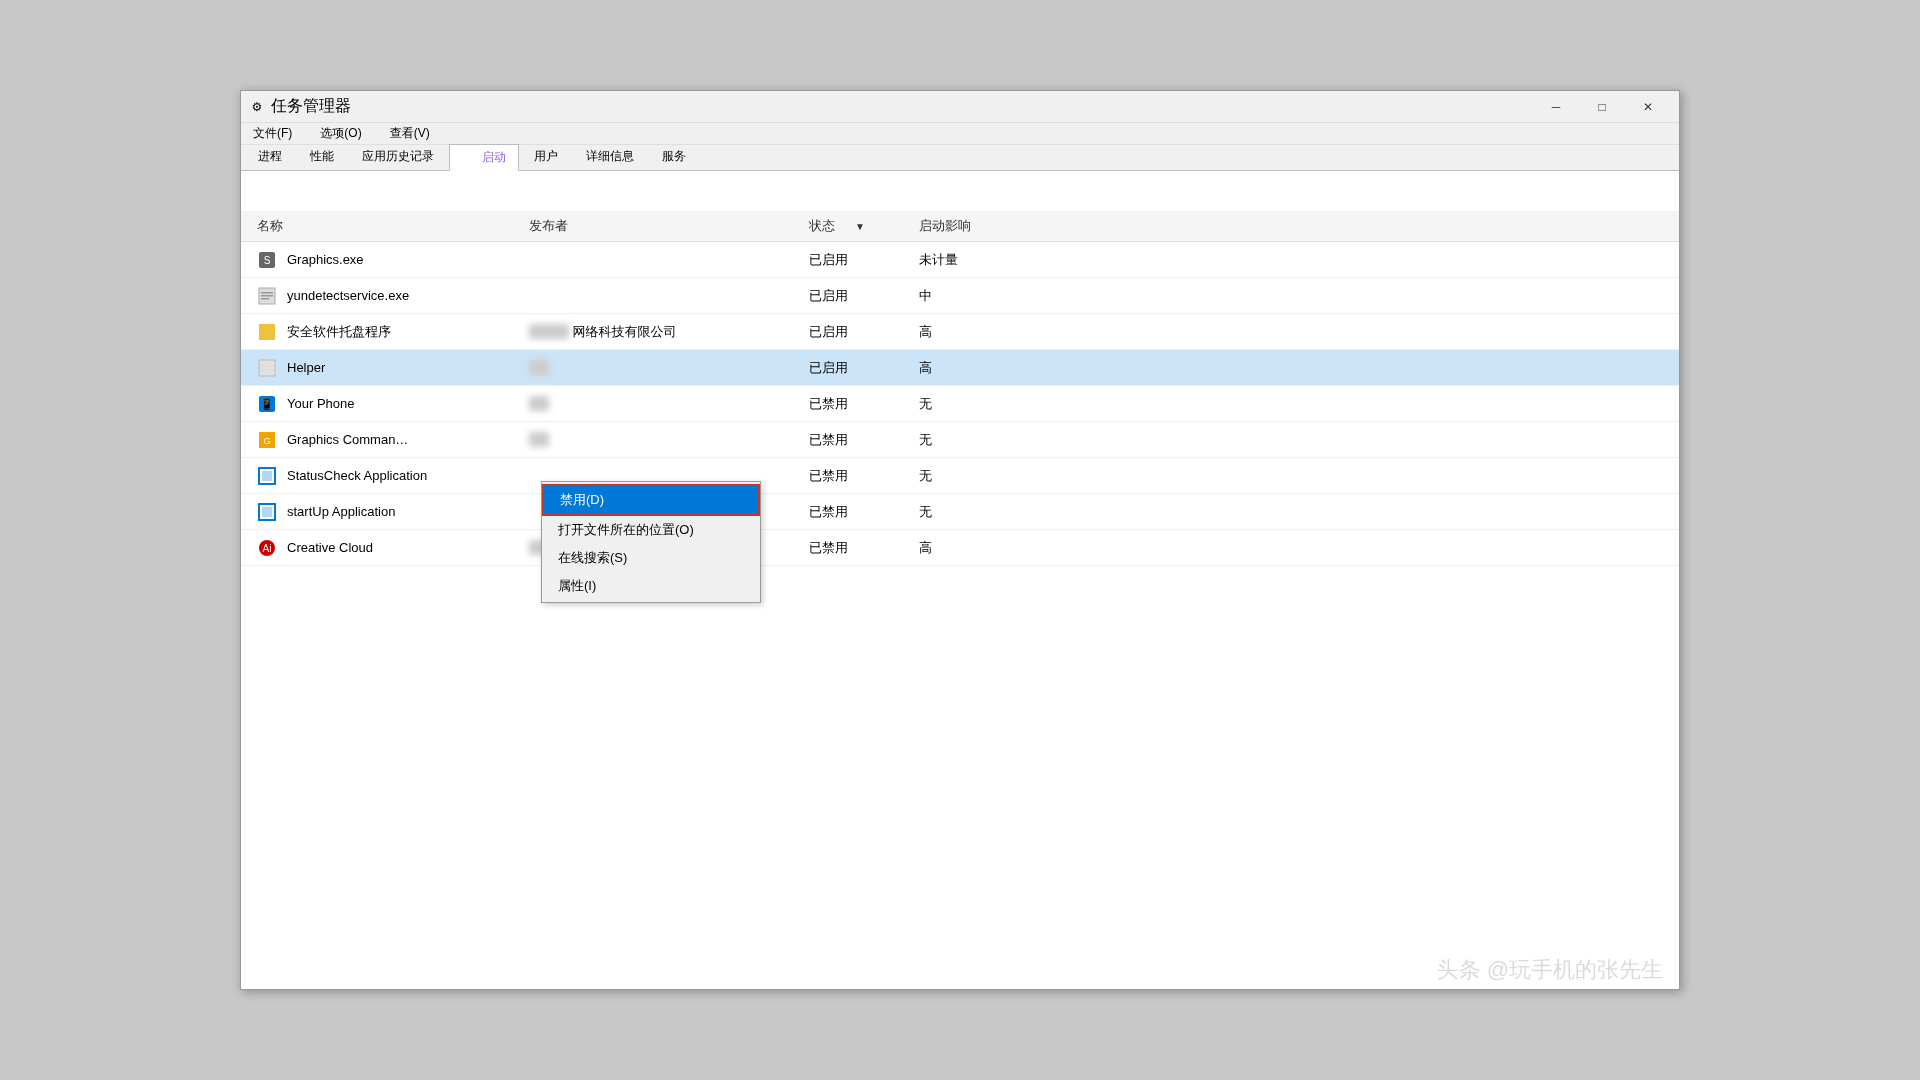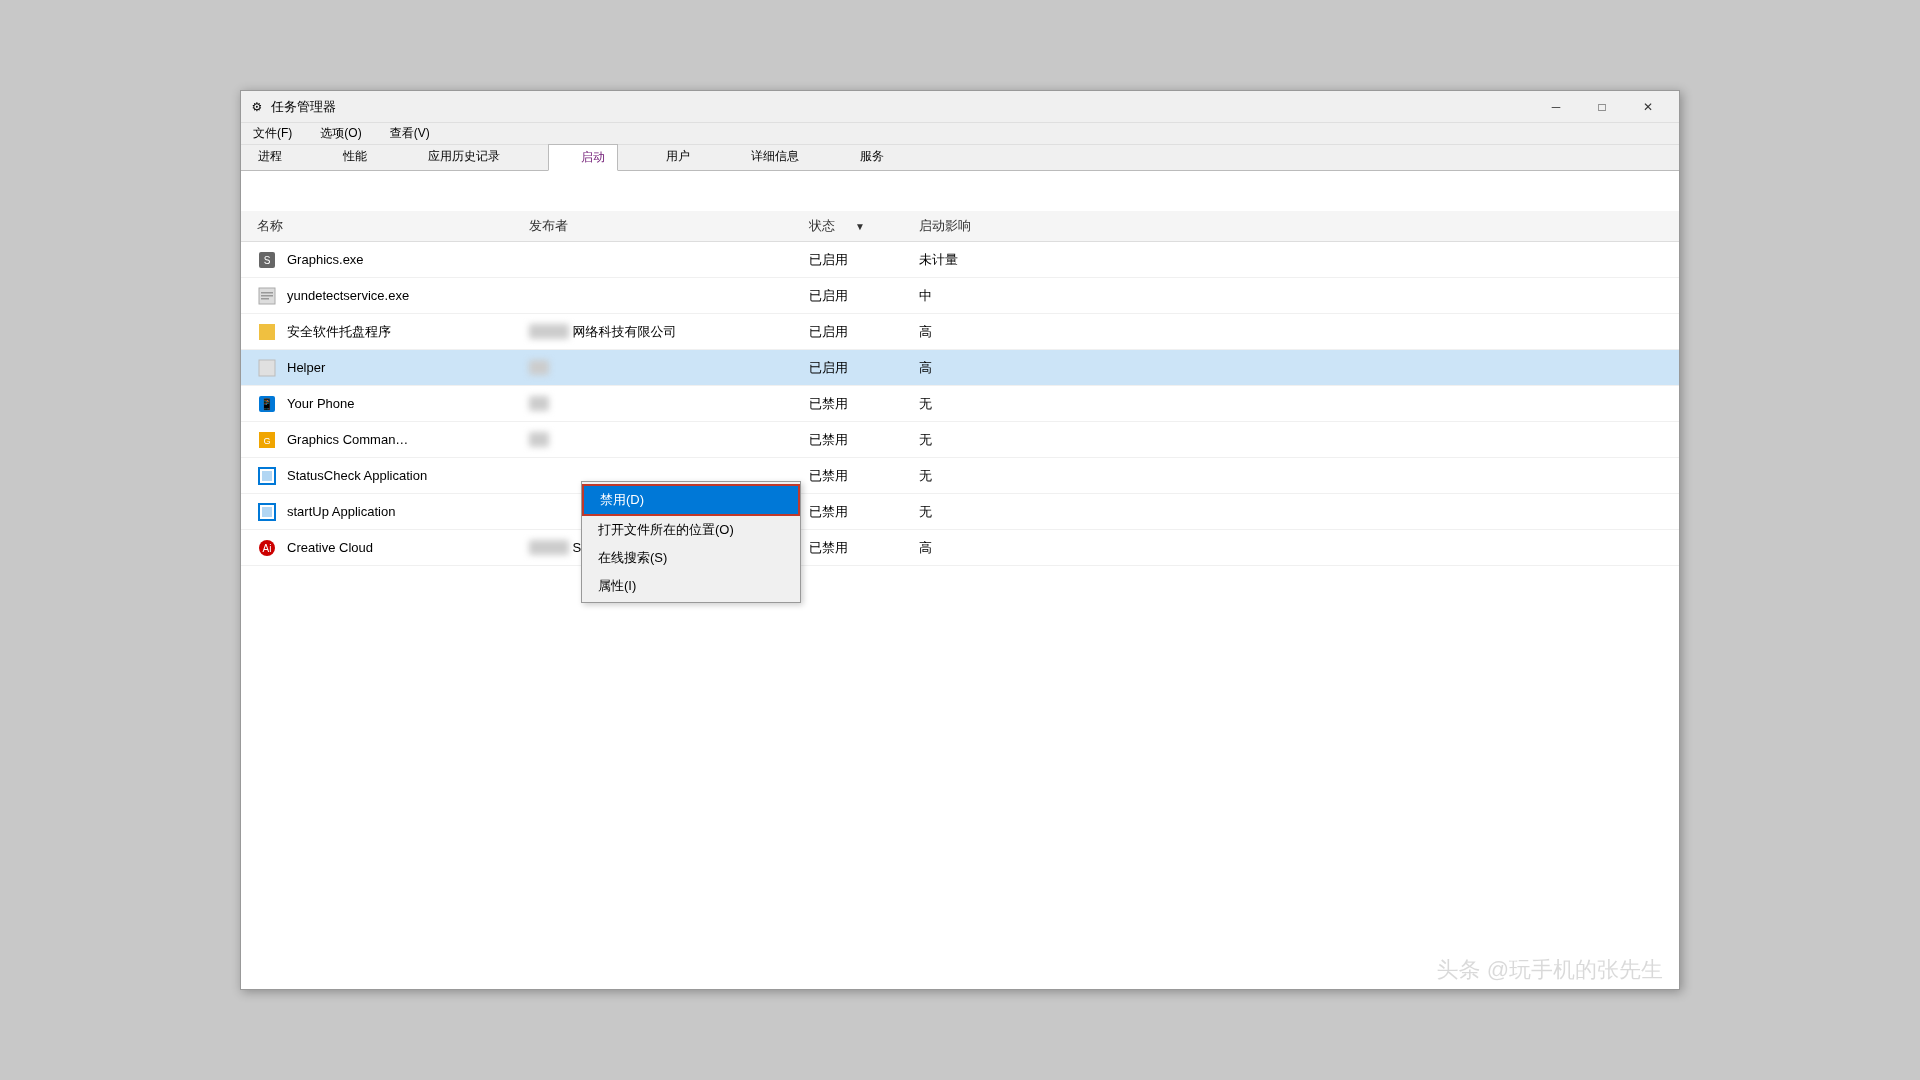--- a/index.html
+++ b/index.html
@@ -36,21 +36,21 @@
       width: 16px;
       height: 16px;
       margin-right: 6px;
       display: inline-flex;
       align-items: center;
       justify-content: center;
       font-size: 12px;
     }
     .title-bar-text {
       flex: 1;
-      font-size: 13px;
+      font-size: 16px;
       color: #000;
     }
     .title-bar-controls {
       display: flex;
       gap: 0;
     }
     .title-btn {
       width: 46px;
       height: 32px;
       display: flex;
@@ -80,36 +80,35 @@
       cursor: pointer;
     }
     .tab-bar {
       height: 26px;
       display: flex;
       align-items: flex-end;
       padding: 0 4px;
       background: #f0f0f0;
       border-bottom: 1px solid #bbb;
       flex-shrink: 0;
-      gap: 33px;
     }
     .tab {
       padding: 4px 12px;
       font-size: 12px;
       color: #000;
       cursor: pointer;
       border: 1px solid transparent;
       background: transparent;
       margin-right: 2px;
     }
     .tab.active {
       background: #ffffff;
       border: 1px solid #bbb;
       border-bottom: 1px solid #fff;
-      color: #701a75;
+      color: #8b5cf6;
       position: relative;
       bottom: -1px;
       padding-left: 32px;
     }
     .bios-bar {
       height: 32px;
       display: flex;
       align-items: center;
       justify-content: flex-end;
       padding: 0 16px;
@@ -388,21 +387,21 @@
             <span class="row-name-text">Creative Cloud</span>
           </div>
           <div class="col-publisher"><span><span style="filter:blur(3px);background:#ccc;color:transparent;border-radius:2px;display:inline-block;width:40px;">████</span> Systems Incorporated</span></div>
           <div class="col-status">
             <span class="status-text">已禁用</span>
           </div>
           <div class="col-impact"><span class="impact-text">高</span></div>
         </div>
       </div>
 
-    <div class="context-menu" id="context-menu" style="top: 310px; left: 300px; margin-left: 40px;">
+    <div class="context-menu" id="context-menu" style="top: 310px; left: 300px;">
     <div class="context-menu-item highlighted" style="background: rgb(0, 120, 215); color: white; border: 2px solid rgb(192, 57, 43);">禁用(D)</div>
         <div class="context-menu-item">打开文件所在的位置(O)</div>
         <div class="context-menu-item">在线搜索(S)</div>
         <div class="context-menu-item">属性(I)</div>
       </div>
 
     <div class="watermark">头条 @玩手机的张先生</div>
   </div>
 </div>
 

